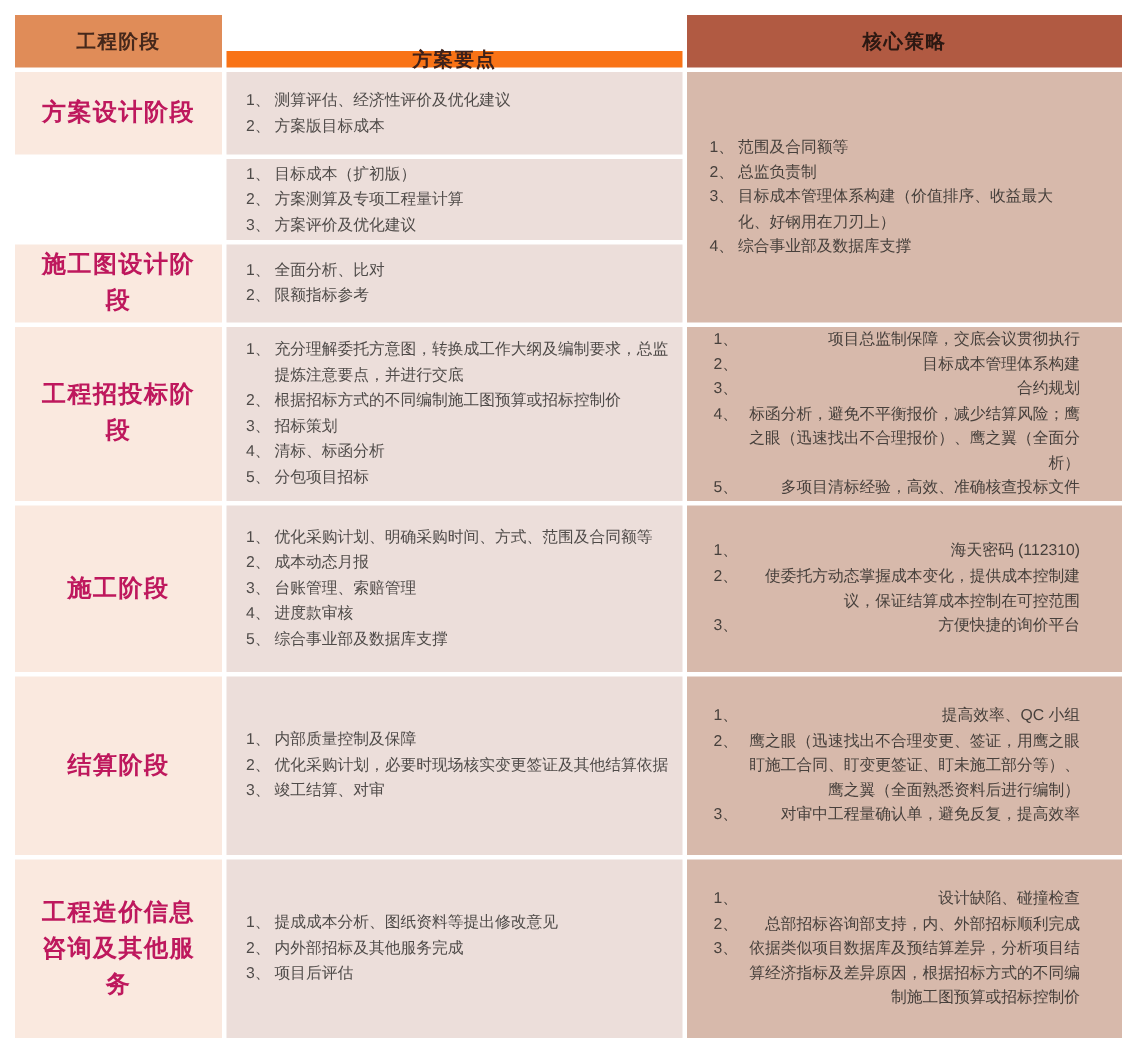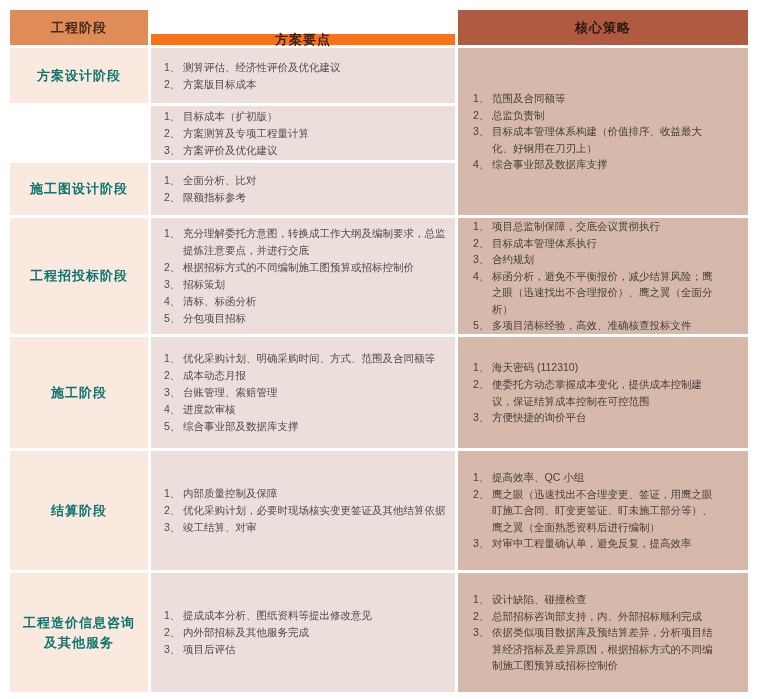--- a/index.html
+++ b/index.html
@@ -24,22 +24,22 @@
   
   .hdr{
     align-items:center;text-align:center;
     font-size:13px;font-weight:bold;letter-spacing:1px;
   }
   .hdr1{background:#E08C58;color:#46281b;}
   .hdr2{background:#f97316;color:#3e211a;margin-top:24px;}
   .hdr3{background:#B15A42;color:#2c1812;}
   
   .phase{
-    background:#FAE9DF;color:#0f766e;
-    font-size:13px;font-weight:bold;letter-spacing:1px;
+    background:#FAE9DF;color:#be185d;
+    font-size:16px;font-weight:bold;letter-spacing:1px;
     align-items:center;text-align:center;
     padding:0 12px;line-height:1.5;
   }
   
   .points{
     background:#ECDEDA;color:#4f4b49;
     font-size:10.5px;line-height:1.62;
     padding:4px 6px 4px 13px;
   }
   
@@ -47,21 +47,21 @@
     background:#D7B9AB;color:#47403c;
     font-size:10.5px;line-height:1.58;
     padding:4px 28px 4px 15px;
   }
   .li{display:flex;align-items:flex-start;}
   .num{flex:0 0 19px;white-space:nowrap;}
   .txt{flex:1 1 auto;}
   
   .r1{grid-row:2;} .r2{grid-row:3;} .r3{grid-row:4;} .r4{grid-row:5;}
   .r5{grid-row:6;} .r6{grid-row:7;} .r7{grid-row:8;}
-  .c1{grid-column:1;} .c2{grid-column:2;} .c3{grid-column:3;}
+  .c1{grid-column:1;} .c2{grid-column:2;} .c3{grid-column:3;text-align:right;}
   .merged123{grid-column:3;grid-row:2/span 3;}
 </style>
 </head>
 <body>
 
 <div class="page">
   <div class="table">
 
     <div class="cell hdr hdr1 c1">工程阶段</div>
     <div class="cell hdr hdr2 c2">方案要点</div>
@@ -148,21 +148,21 @@
           <span class="txt">分包项目招标</span>
         </div>
       </div>
     <div class="cell strategy r4 c3">
         <div class="li">
           <span class="num">1、</span>
           <span class="txt">项目总监制保障，交底会议贯彻执行</span>
         </div>
         <div class="li">
           <span class="num">2、</span>
-          <span class="txt">目标成本管理体系执行</span>
+          <span class="txt">目标成本管理体系构建</span>
         </div>
         <div class="li">
           <span class="num">3、</span>
           <span class="txt">合约规划</span>
         </div>
         <div class="li">
           <span class="num">4、</span>
           <span class="txt">标函分析，避免不平衡报价，减少结算风险；鹰之眼（迅速找出不合理报价）、鹰之翼（全面分析）</span>
         </div>
         <div class="li">

